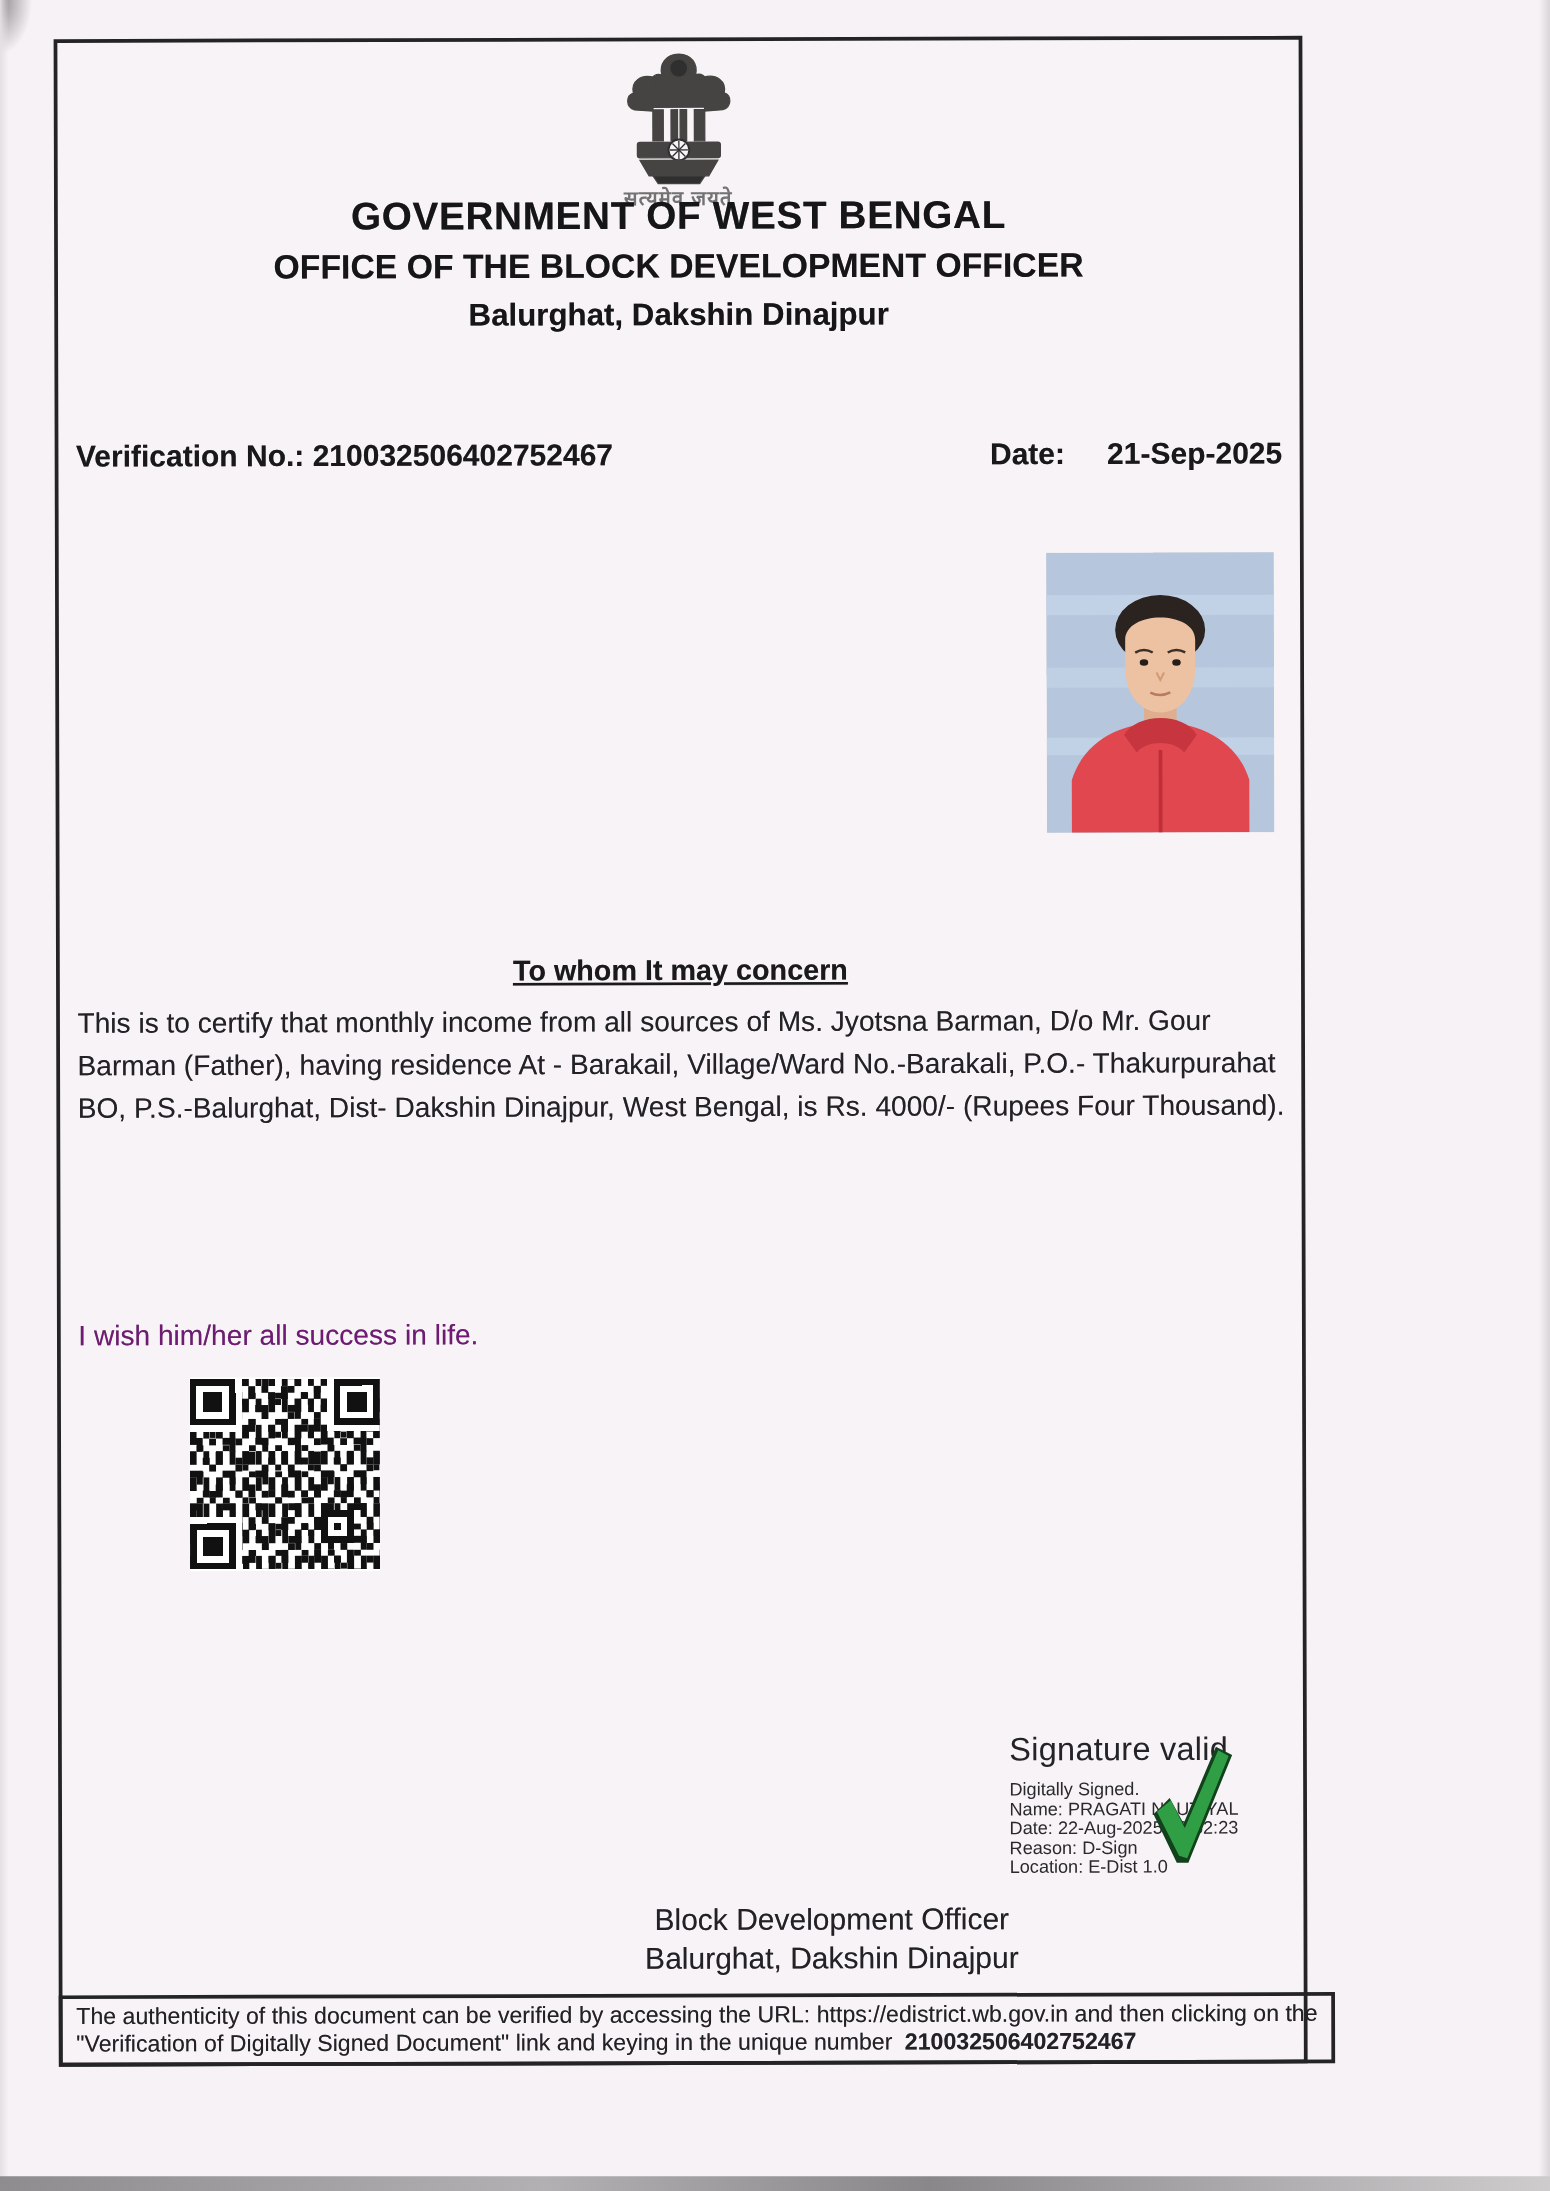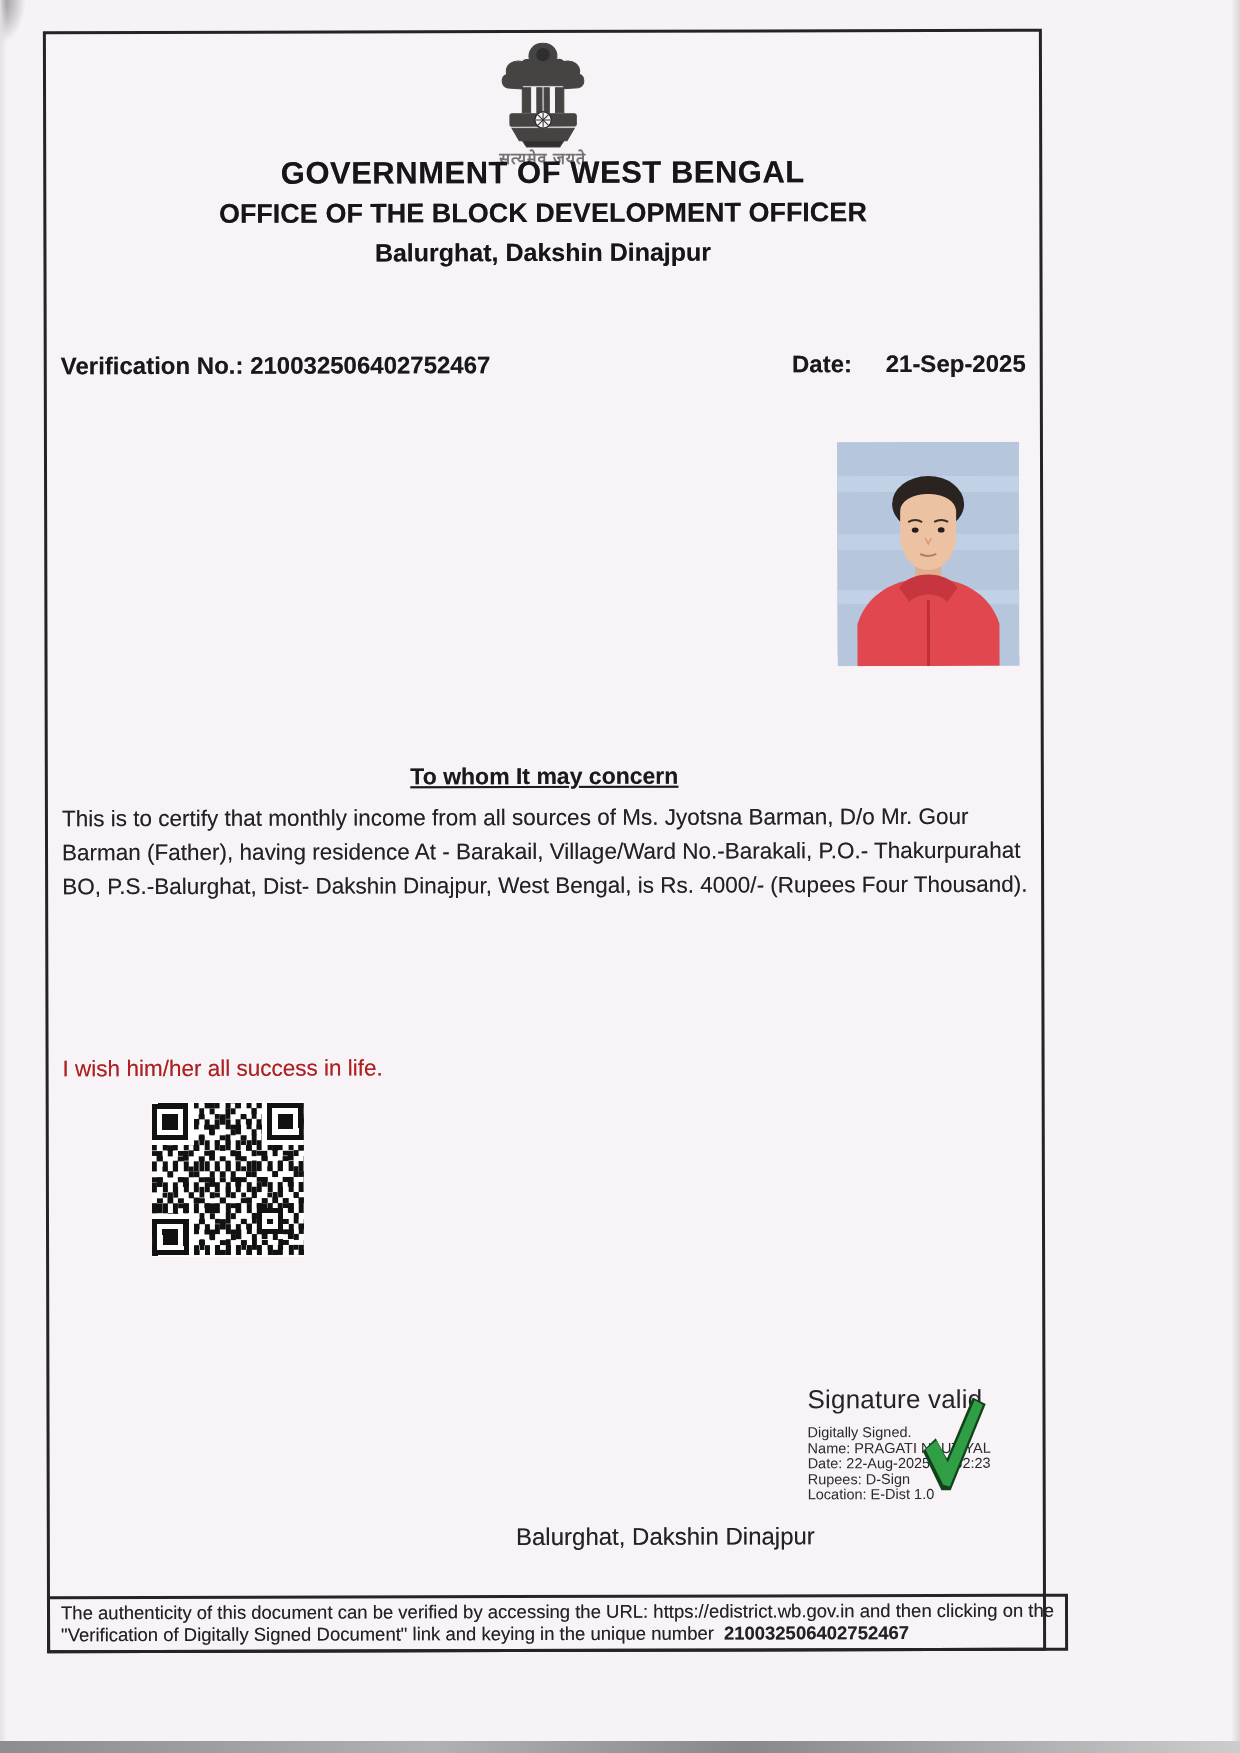--- a/index.html
+++ b/index.html
@@ -43,21 +43,21 @@
     box-shadow:0 0 0 1px #cfd4da inset;}
 
   .subject{position:absolute;left:0;top:730px;width:100%;text-align:center;
     font-size:23px;font-weight:bold;text-decoration:underline;color:#1a1a1c;
     text-shadow:0 0 .5px rgba(20,20,25,.5);}
 
   .body-par{position:absolute;left:14px;top:768px;width:968px;
     font-size:22.5px;line-height:34px;color:#222226;
     text-shadow:0 0 .5px rgba(25,25,30,.45);}
 
-  .closing{position:absolute;left:14px;top:1022px;font-size:22.5px;color:#b91c1c;
+  .closing{position:absolute;left:14px;top:1022px;font-size:22.5px;color:#701a75;
     text-shadow:0 0 .5px rgba(25,25,30,.45);text-align:right;}
 
   .qr{position:absolute;left:103px;top:1068px;width:152px;height:155px;background:#fff;}
 
   .sig-block{position:absolute;left:758px;top:1352px;width:230px;height:120px;}
   .sig-valid{font-size:26px;color:#242428;letter-spacing:.2px;}
   .sig-details{margin-top:10px;font-size:14.5px;line-height:15.6px;color:#2a2a2e;}
   .sig-check{position:absolute;left:92px;top:8px;width:102px;height:102px;}
 
   .officer{position:absolute;right:228px;top:1488px;text-align:center;
@@ -202,30 +202,31 @@
         </g>
       </svg>
     </div>
 
     <div class="sig-block">
       <div class="sig-valid">Signature valid</div>
       <div class="sig-details">
         <div>Digitally Signed.</div>
         <div>Name: PRAGATI NAUTIYAL</div>
         <div>Date: 22-Aug-2025 10:52:23</div>
-        <div>Rupees: D-Sign</div>
+        <div>Reason: D-Sign</div>
         <div>Location: E-Dist 1.0</div>
       </div>
       <svg class="sig-check" viewBox="0 0 80 110">
         <polygon points="10,64 24,50 36,72 64,6 78,13 40,106 30,106" fill="#12421c"></polygon>
         <polygon points="13,62 25,52 37,76 66,9 75,14 39,102 32,100" fill="#2f9e44"></polygon>
       </svg>
     </div>
 
     <div class="officer">
+      <div>Block Development Officer</div>
       <div>Balurghat, Dakshin Dinajpur</div>
     </div>
 
     <div class="footer-box">
       <div class="nowrap">The authenticity of this document can be verified by accessing the URL: https://edistrict.wb.gov.in and then clicking on the</div>
       <div class="nowrap">
         <span>"Verification of Digitally Signed Document" link and keying in the unique number</span><span class="num">210032506402752467</span>
       </div>
     </div>
 

